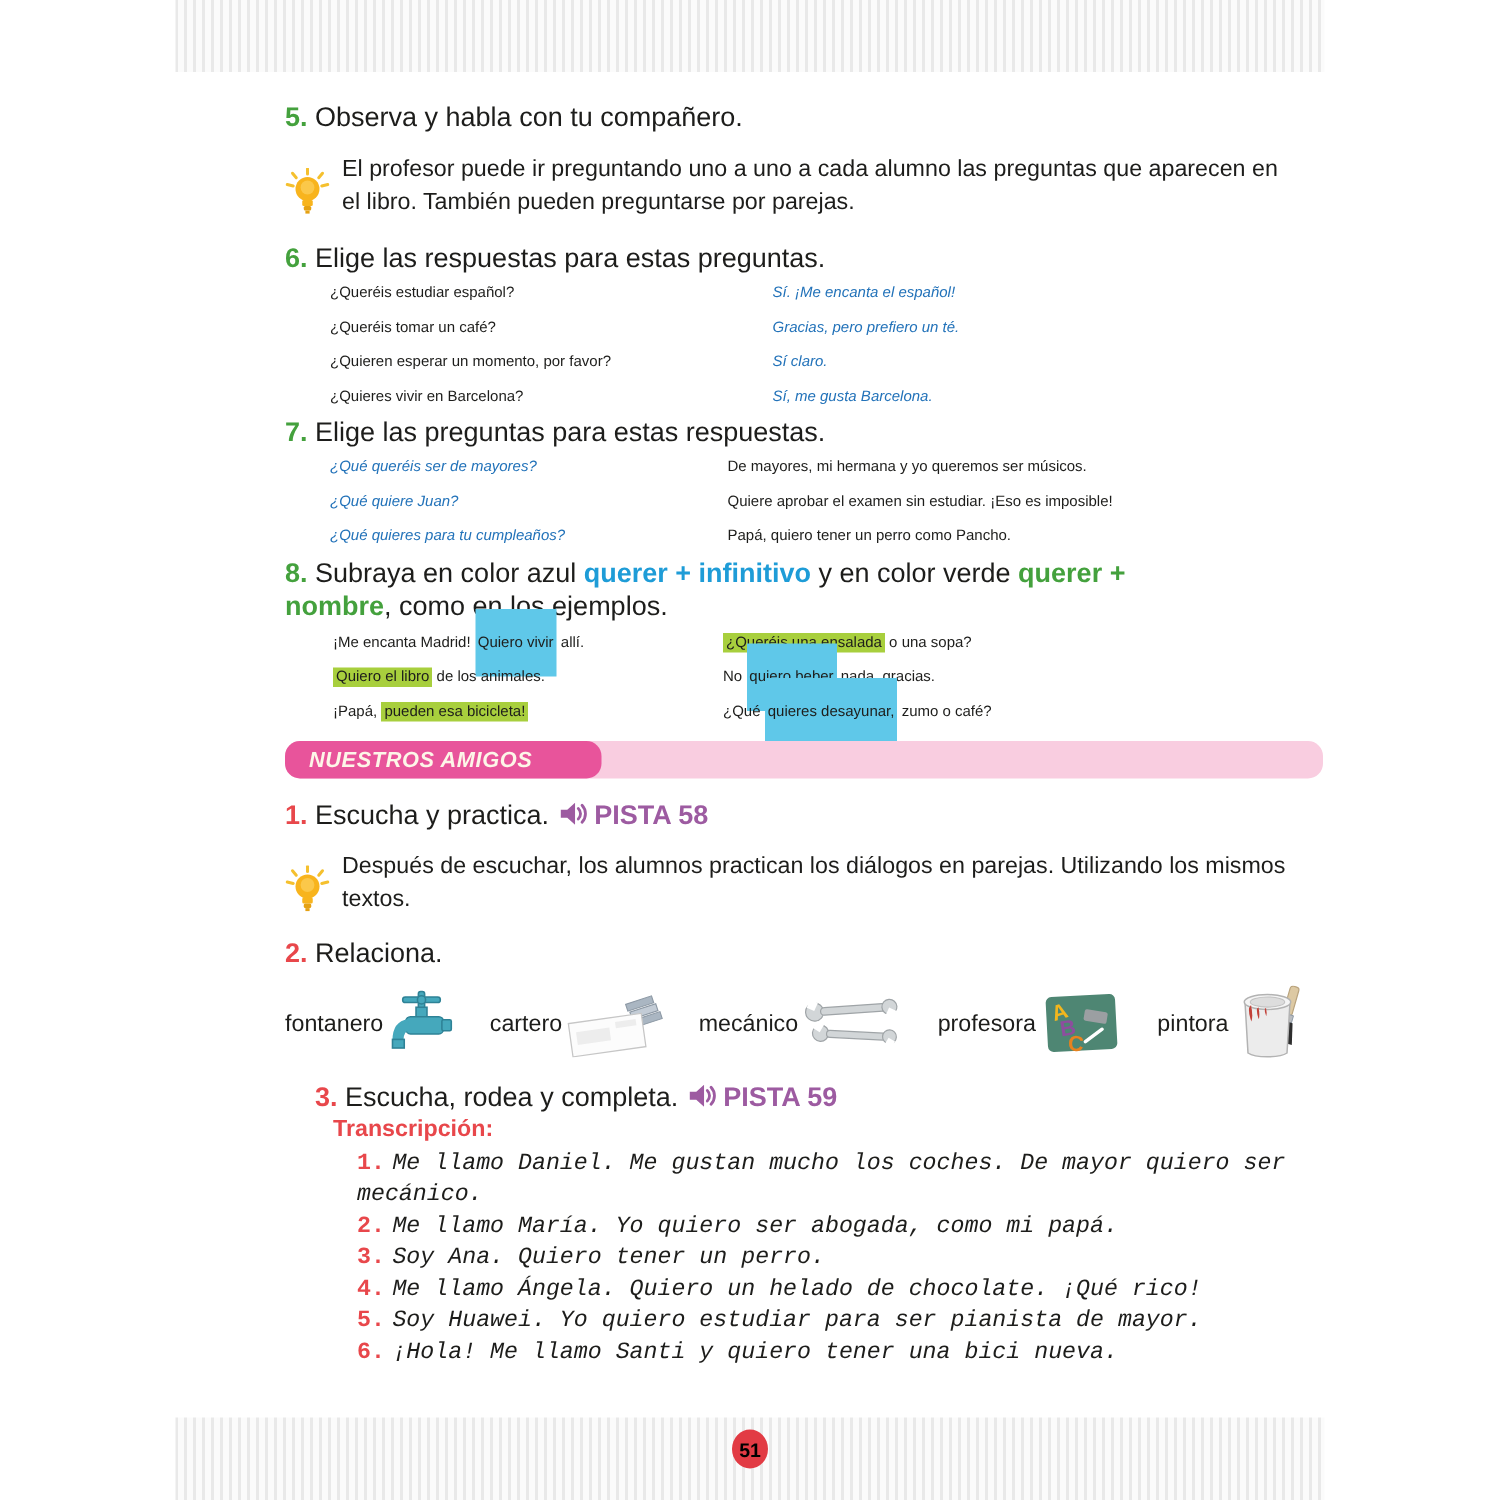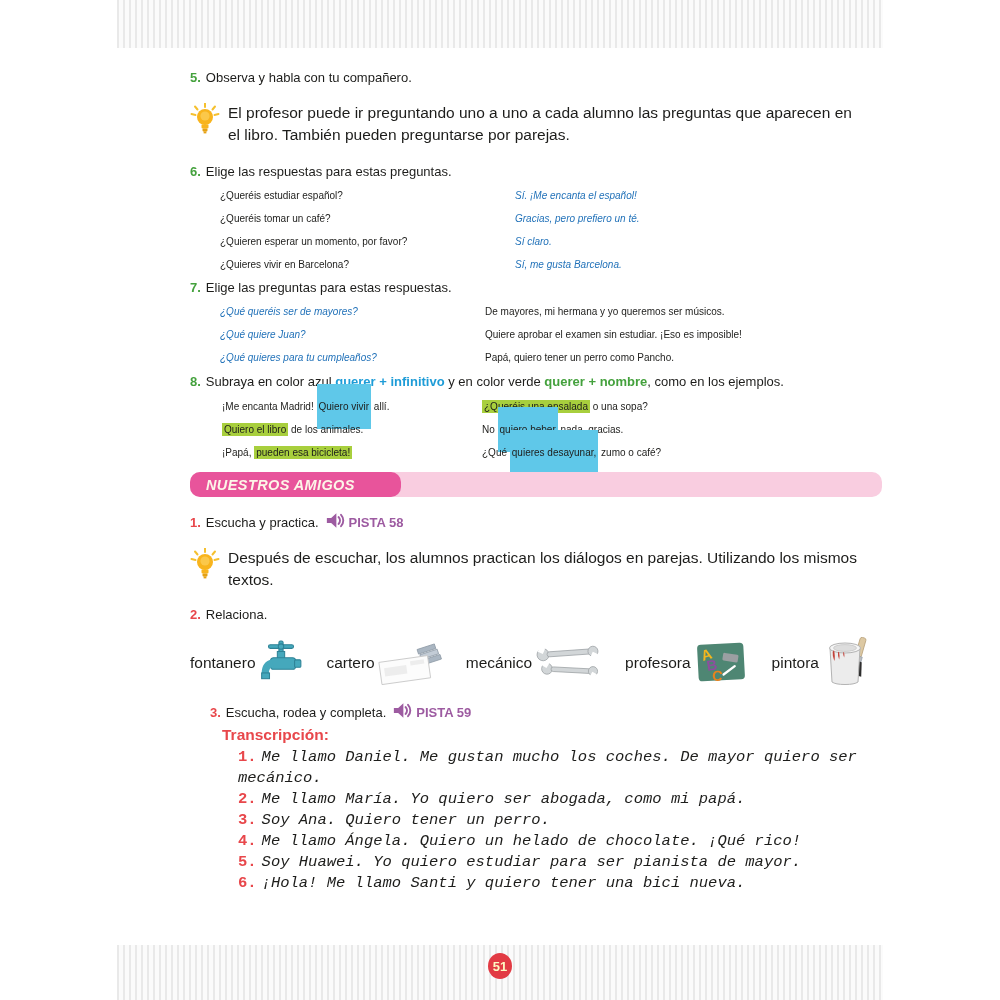--- a/index.html
+++ b/index.html
@@ -6,30 +6,30 @@
   html,body { width:1000px; height:1000px; background:#ffffff;
     font-family:"Liberation Sans","DejaVu Sans",sans-serif; color:#1d1d1b; }
   body { position:relative; overflow:hidden; }
 
   .stripes { position:absolute; left:117px; width:766px;
     background:repeating-linear-gradient(to right,#e9e9e9 0 2px,#fbfbfb 2px 6px); }
   #stripes-top { top:0; height:48px; }
   #stripes-bottom { top:945px; height:55px; }
 
   #page-badge { position:absolute; left:488px; top:953px; width:24px; height:26px;
-    border-radius:50%; background:var(--page-red); color:#fef9c3; font-weight:bold;
+    border-radius:50%; background:var(--page-red); color:#000000; font-weight:bold;
     font-size:13px; display:flex; align-items:center; justify-content:center; }
 
   #content { position:absolute; left:190px; top:60px; width:692px; }
 
-  .ex-head { font-size:13px; line-height:20px; }
+  .ex-head { font-size:18px; line-height:20px; }
   .num-g { color:var(--accent-green); font-weight:bold; margin-right:5px; }
   .num-r { color:var(--accent-red); font-weight:bold; margin-right:5px; }
 
-  .tip { display:flex; gap:8px; align-items:flex-start; }
+  .tip { display:flex; gap:8px; align-items:flex-end; }
   #tip1 { margin-top:14px; }
   #tip2 { margin-top:14px; }
   .bulb { flex:0 0 30px; margin-top:1px; }
   .tip-text { width:640px; font-size:15.5px; line-height:22px; }
 
   #ex5 { margin-top:8px; }
   #ex6 { margin-top:16px; }
   #ex7 { margin-top:2px; }
   #ex8 { margin-top:2px; }
   #ex8-head { width:634px; line-height:22px; }

